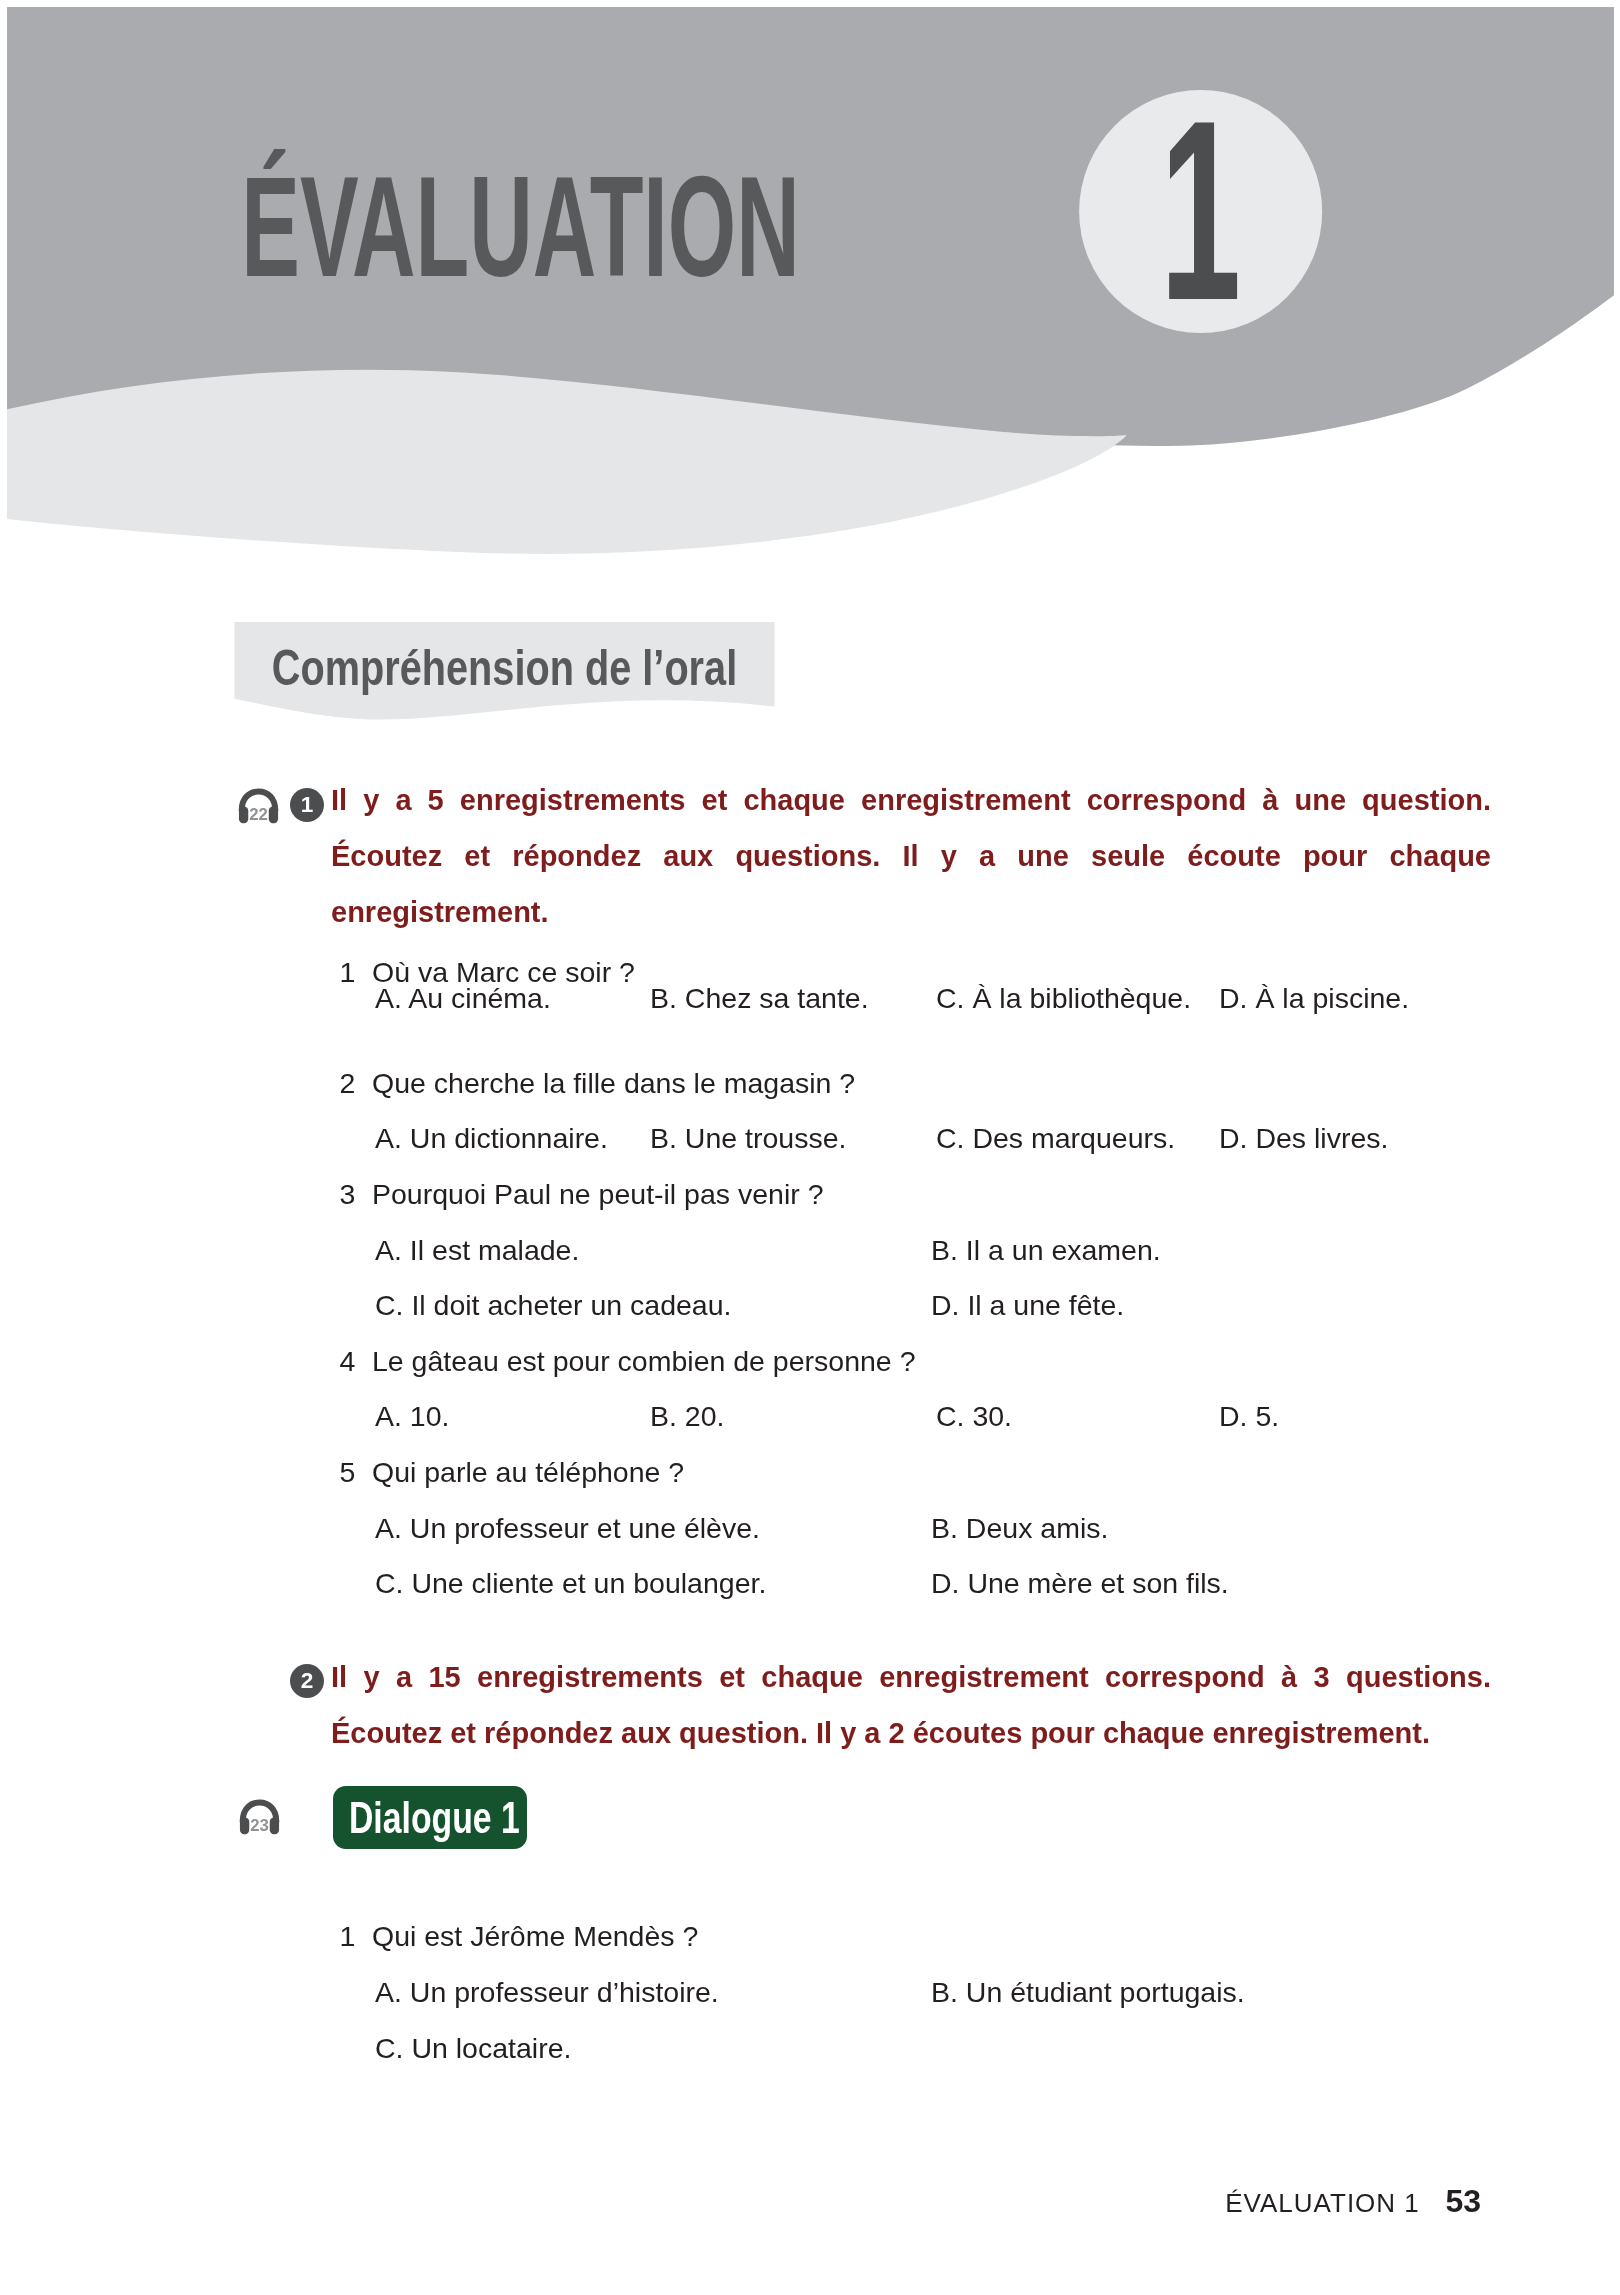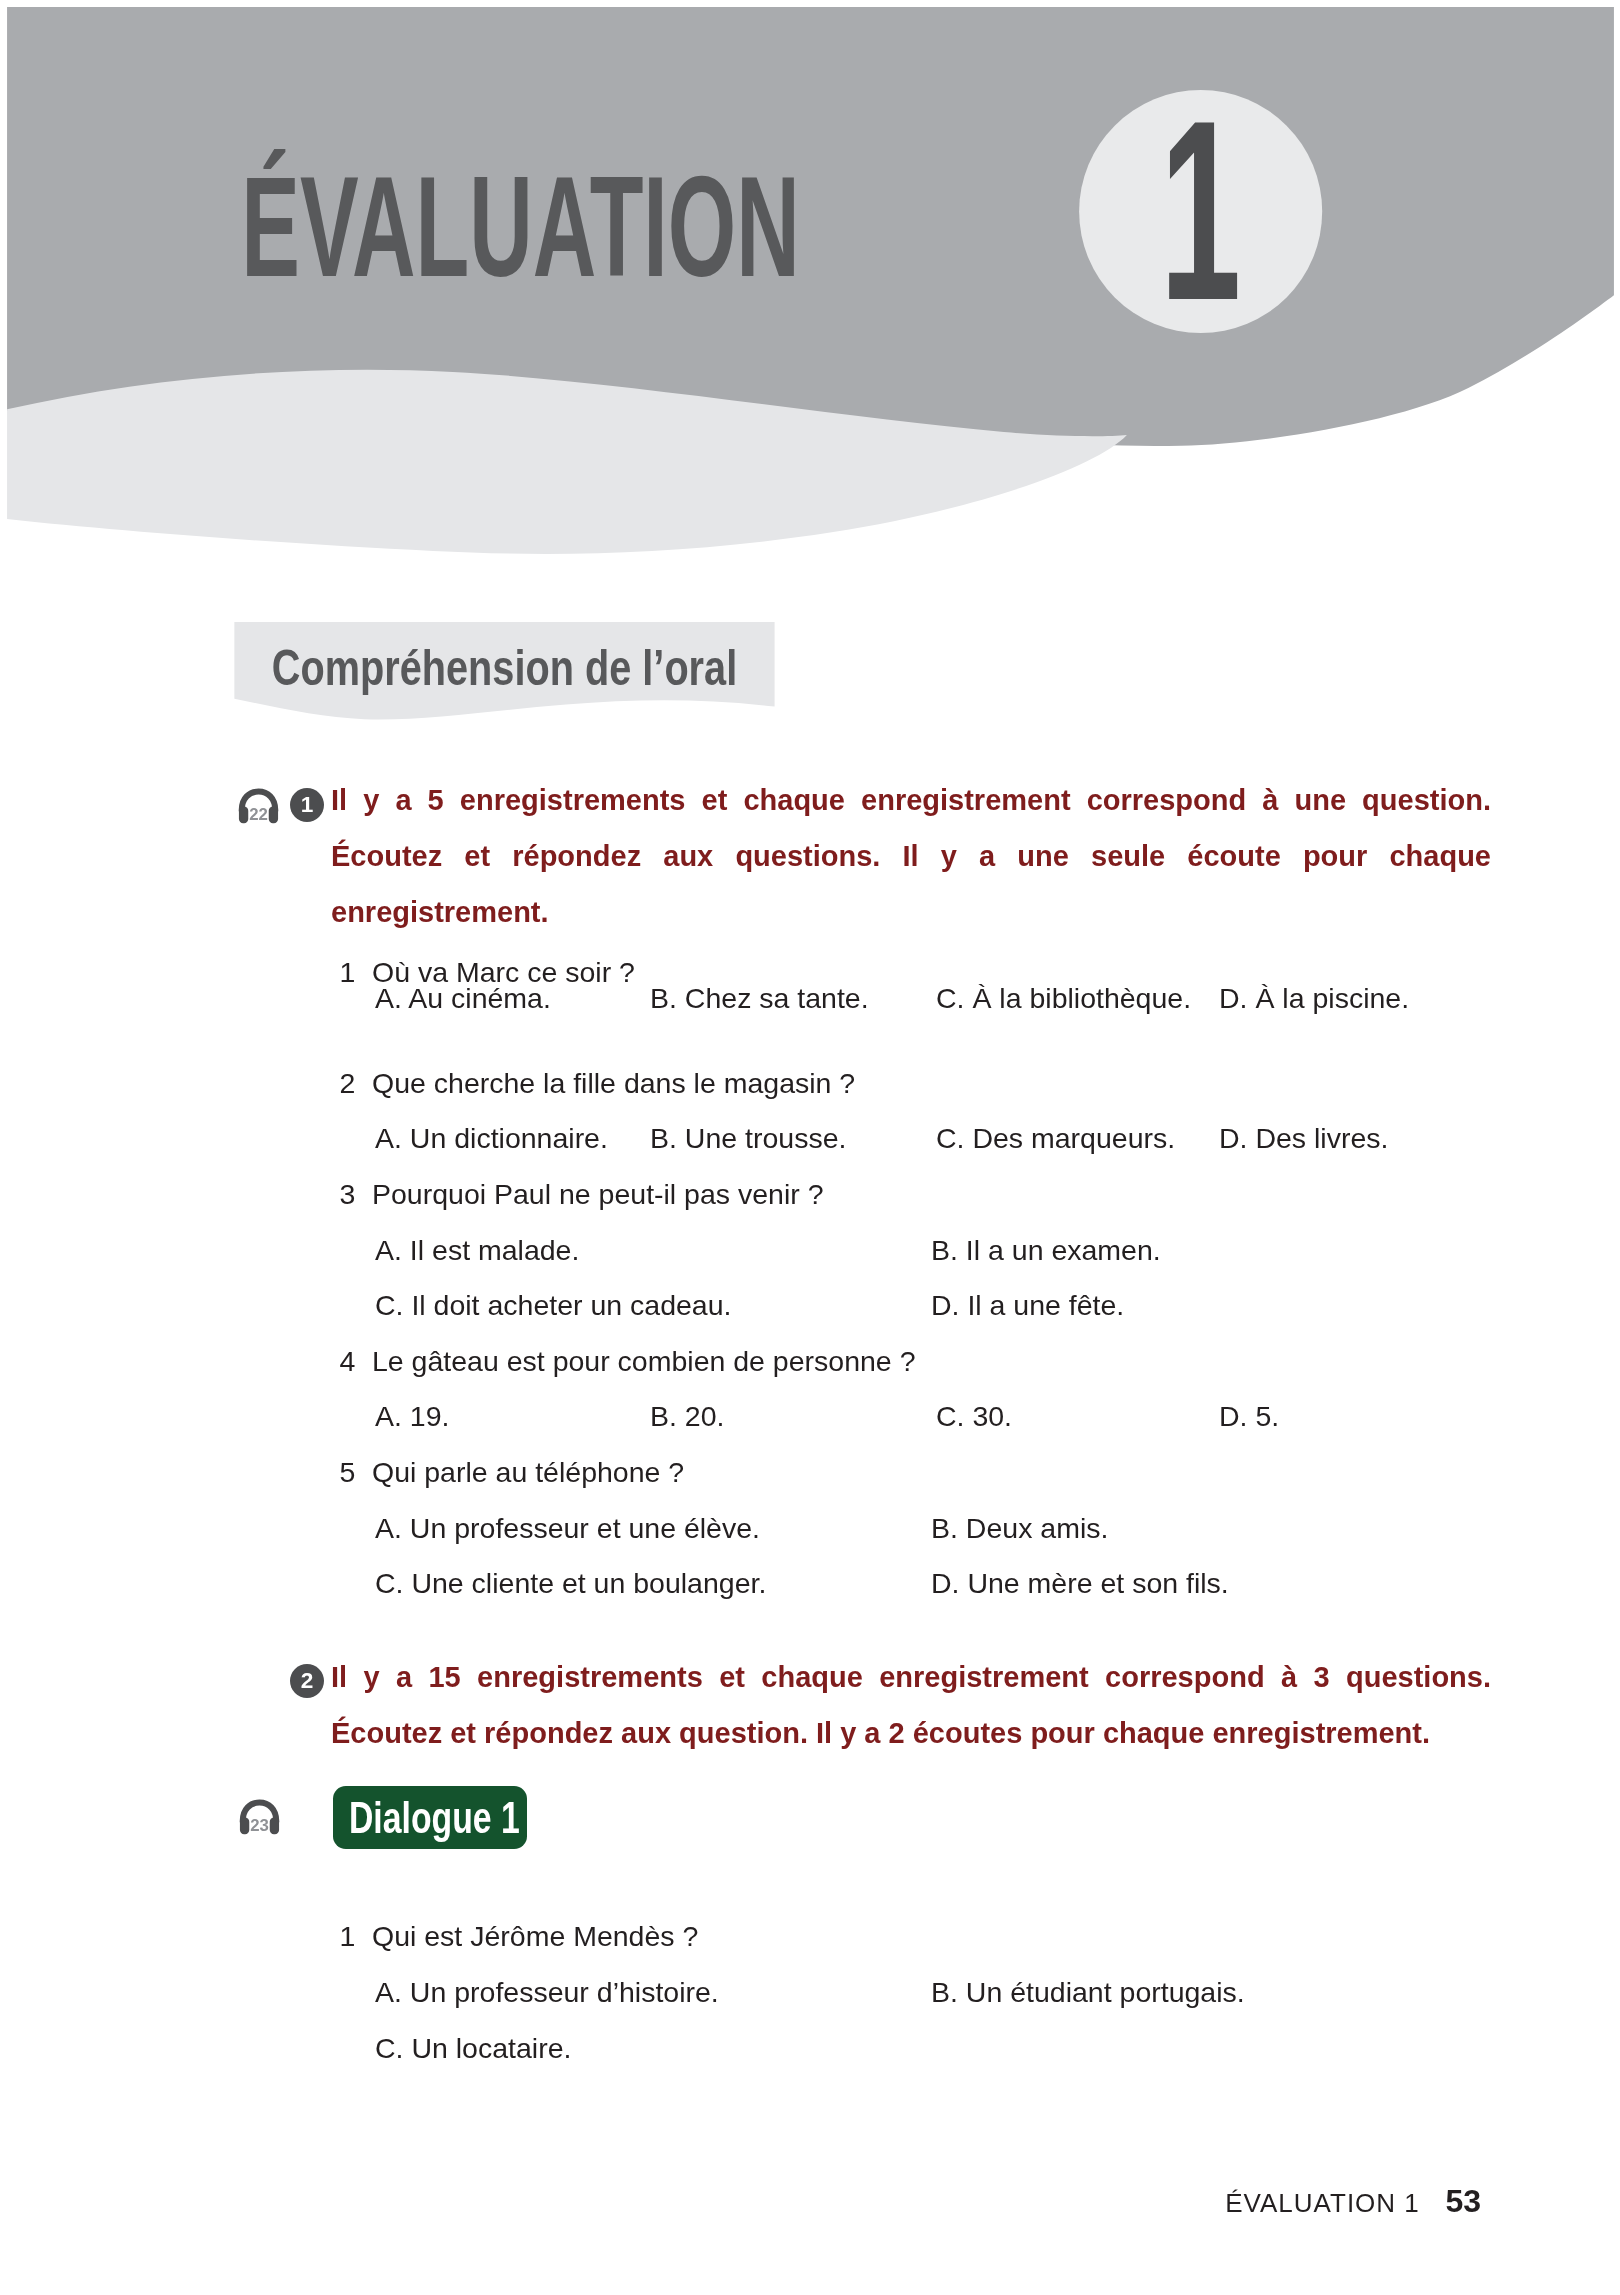--- a/index.html
+++ b/index.html
@@ -124,21 +124,21 @@
   <div class="qline" style="top:1277px;">
     <span class="opt w1"><span>C.</span> <span>Il doit acheter un cadeau.</span></span>
     <span class="opt w2"><span>D.</span> <span>Il a une fête.</span></span>
   </div>
 
   <div class="qline" style="top:1333px;">
     <span class="qnum">4</span>
     <span class="qtext">Le gâteau est pour combien de personne ?</span>
   </div>
   <div class="qline" style="top:1388px;">
-    <span class="opt c1"><span>A.</span> <span>19.</span></span>
+    <span class="opt c1"><span>A.</span> <span>10.</span></span>
     <span class="opt c2"><span>B.</span> <span>20.</span></span>
     <span class="opt c3"><span>C.</span> <span>30.</span></span>
     <span class="opt c4"><span>D.</span> <span>5.</span></span>
   </div>
 
   <div class="qline" style="top:1444px;">
     <span class="qnum">5</span>
     <span class="qtext">Qui parle au téléphone ?</span>
   </div>
   <div class="qline" style="top:1500px;">

